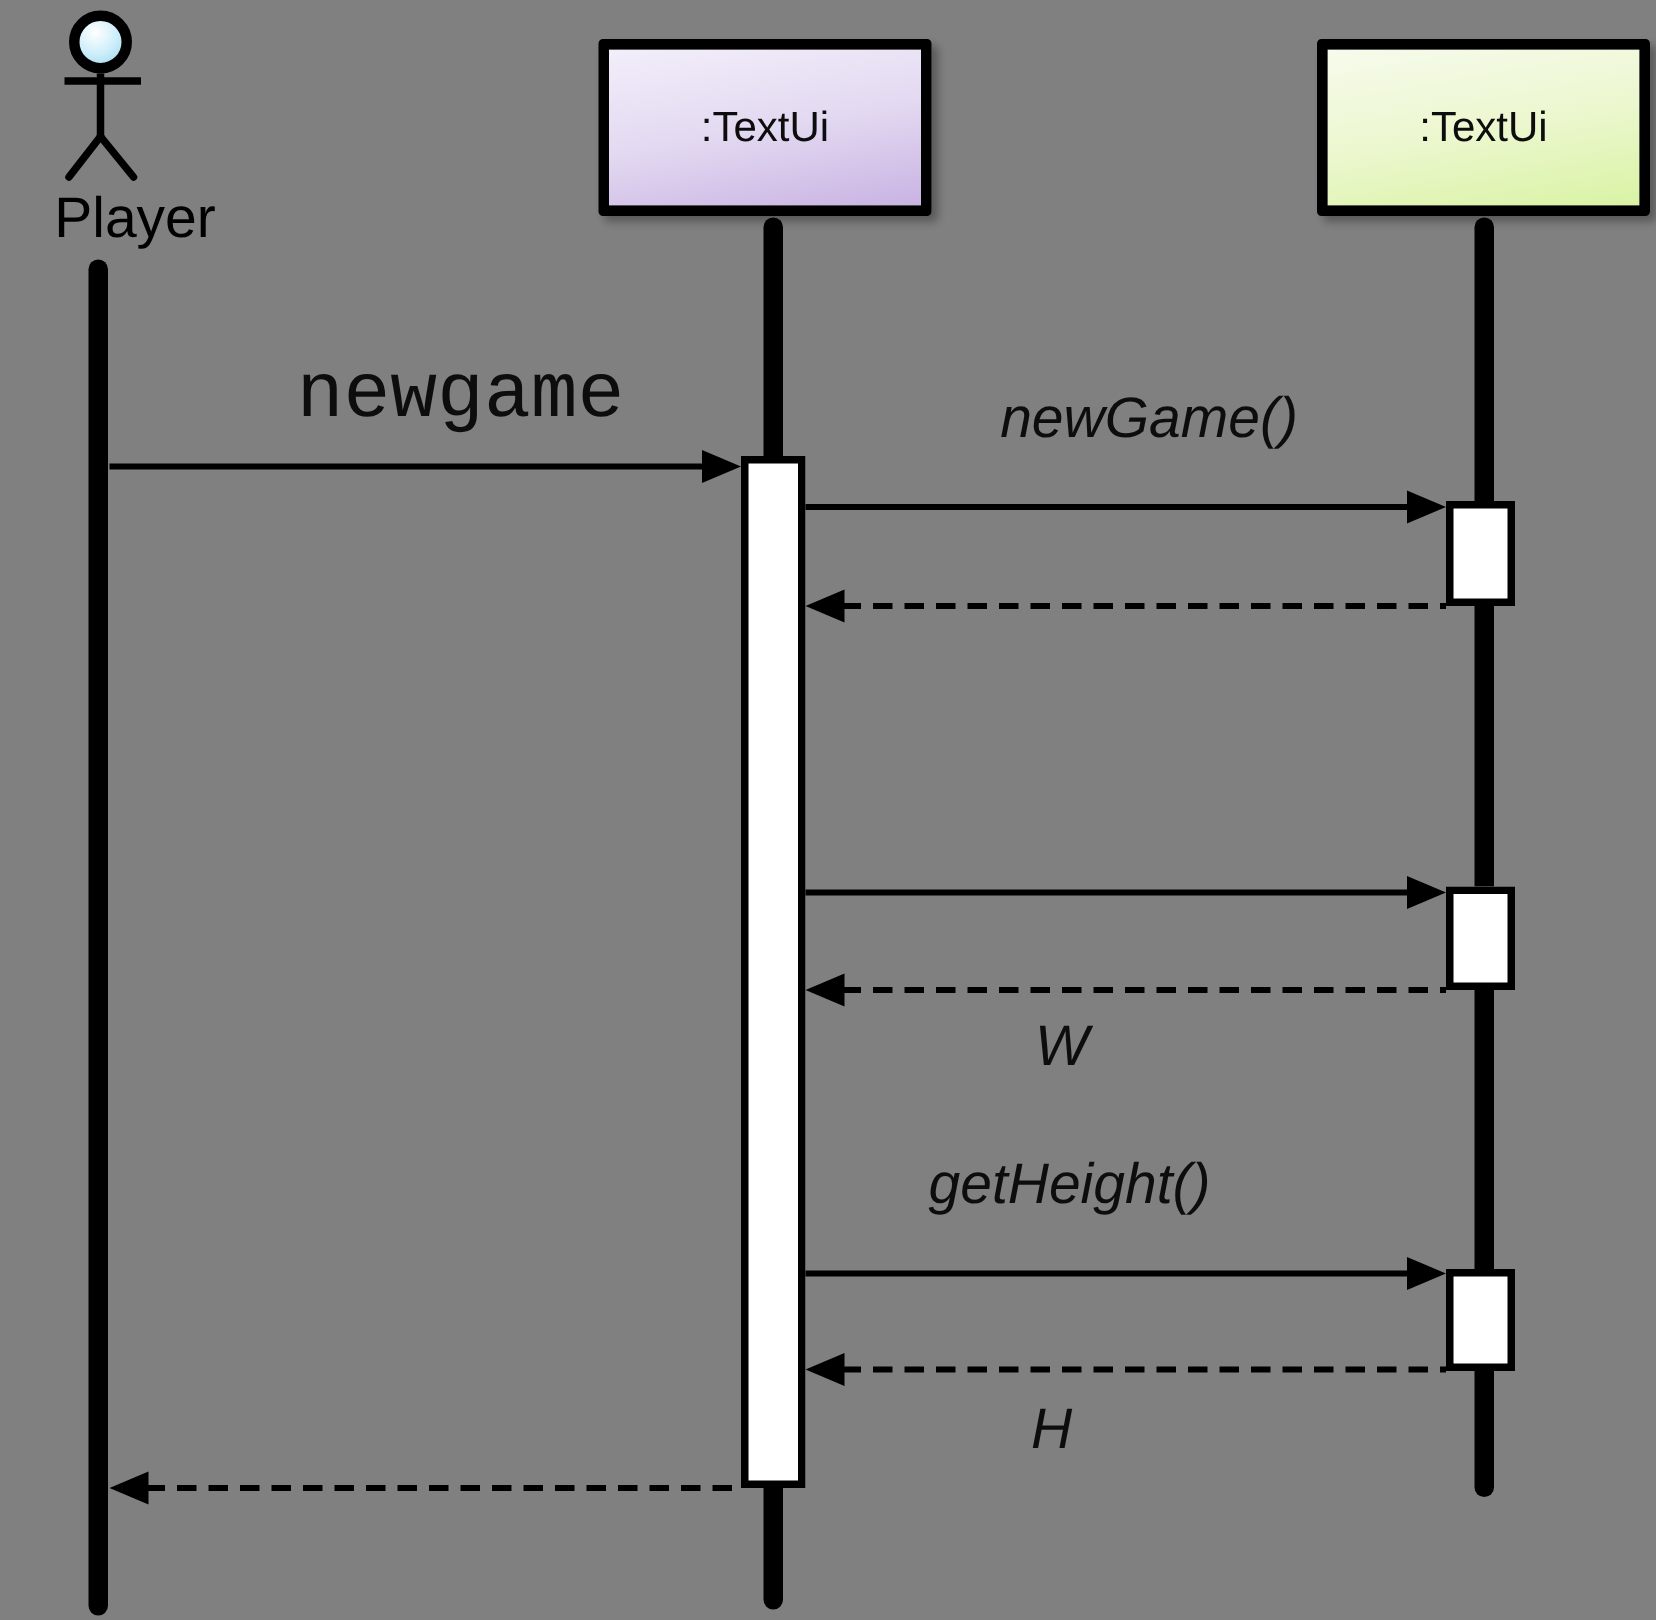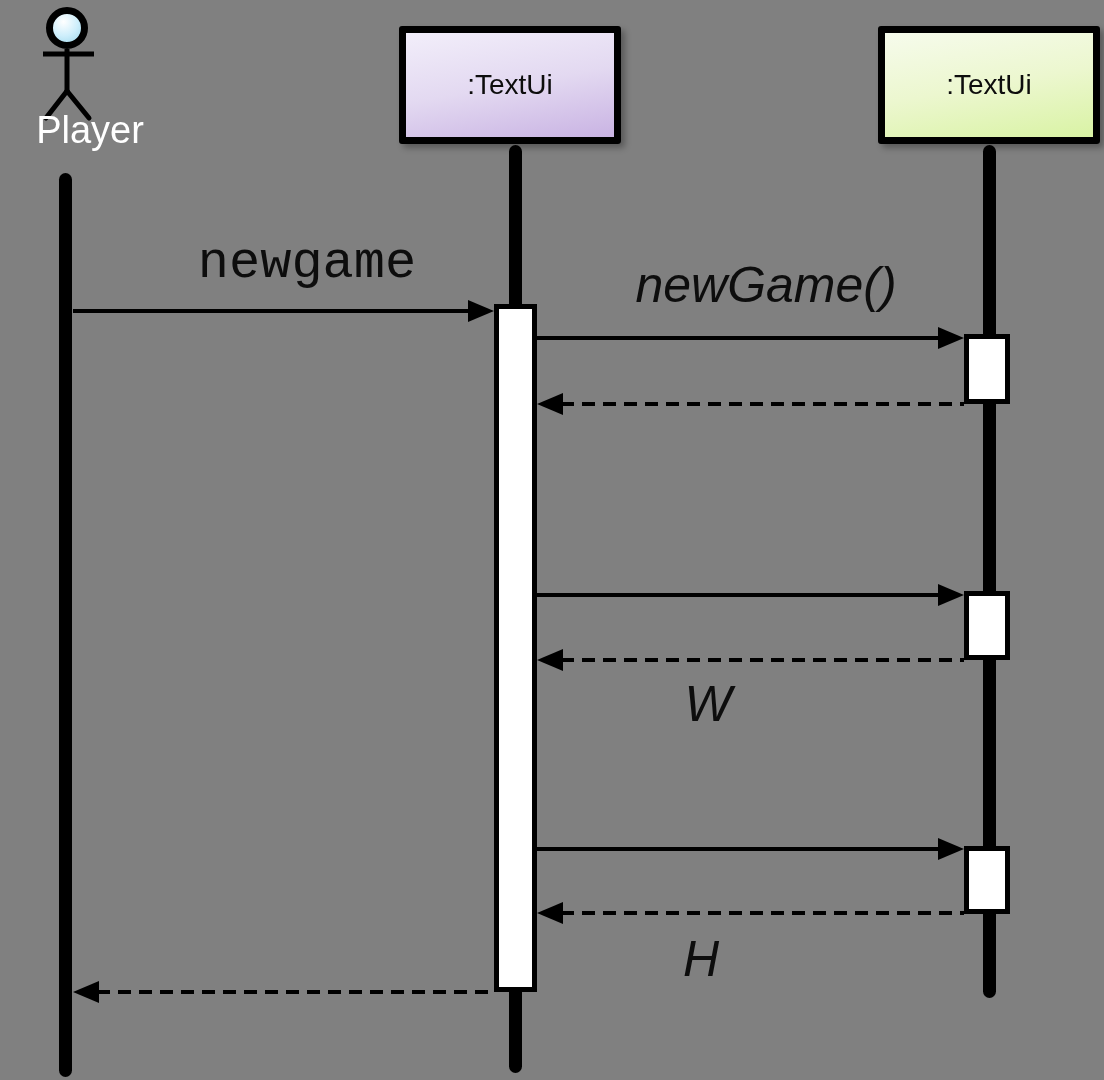--- a/index.html
+++ b/index.html
@@ -24,27 +24,27 @@
   .objbox.logic{ background:linear-gradient(170deg,#f6fbec 0%,#ecf7cf 50%,#d9f3a4 100%); }
   
   .activation{
     position:absolute; box-sizing:border-box; background:#fff; border:5px solid #000; z-index:4;
   }
   
   .msg-label{
     position:absolute; transform:translateX(-50%); white-space:nowrap; z-index:6;
     color:#0d0d0d; line-height:1;
   }
-  .msg-label.italic{ font-style:italic; font-size:50px; }
+  .msg-label.italic{ font-style:italic; font-size:38px; }
   .msg-label.mono{ font-family:"Liberation Mono", monospace; font-weight:normal; font-size:52px; }
   .msg-label.wide{ word-spacing:12px; }
   
   .actor-label{
-    position:absolute; left:20px; top:110px; width:140px; text-align:center;
-    font-size:38px; line-height:1.1; color:#ffffff; z-index:2;
+    position:absolute; left:20px; top:126px; width:140px; text-align:center;
+    font-size:38px; line-height:1.1; color:#000000; z-index:2;
   }
   svg.arrows{ position:absolute; left:0; top:0; z-index:5; pointer-events:none; }
   svg.actor-icon{ position:absolute; left:20px; top:4px; z-index:2; }
 </style>
 </head>
 <body>
 
 <div class="canvas">
 
   <svg class="actor-icon" width="96" height="122" viewBox="0 0 96 122">
@@ -118,15 +118,16 @@
 
     <g>
       <line x1="97" y1="992" x2="494" y2="992" stroke="#000" stroke-width="4" stroke-dasharray="13 8"></line>
       <polygon points="73,992 99,981 99,1003" fill="#000"></polygon>
     </g>
   </svg>
 
   <div class="msg-label mono" style="left:307px; top:238px;">newgame</div>
   <div class="msg-label italic" style="left:766px; top:260px;">newGame()</div>
   <div class="msg-label italic" style="left:708px; top:679px;">W</div>
+  <div class="msg-label italic" style="left:713px; top:771px;">getHeight()</div>
   <div class="msg-label italic" style="left:701px; top:934px;">H</div>
 
 </div>
 
 </body></html>

